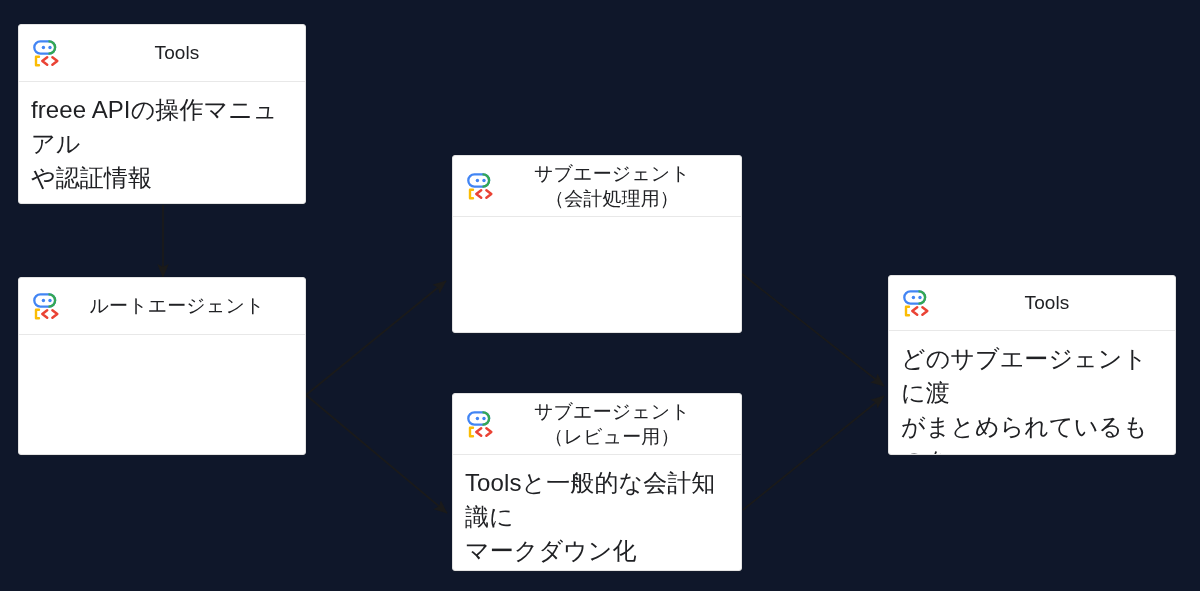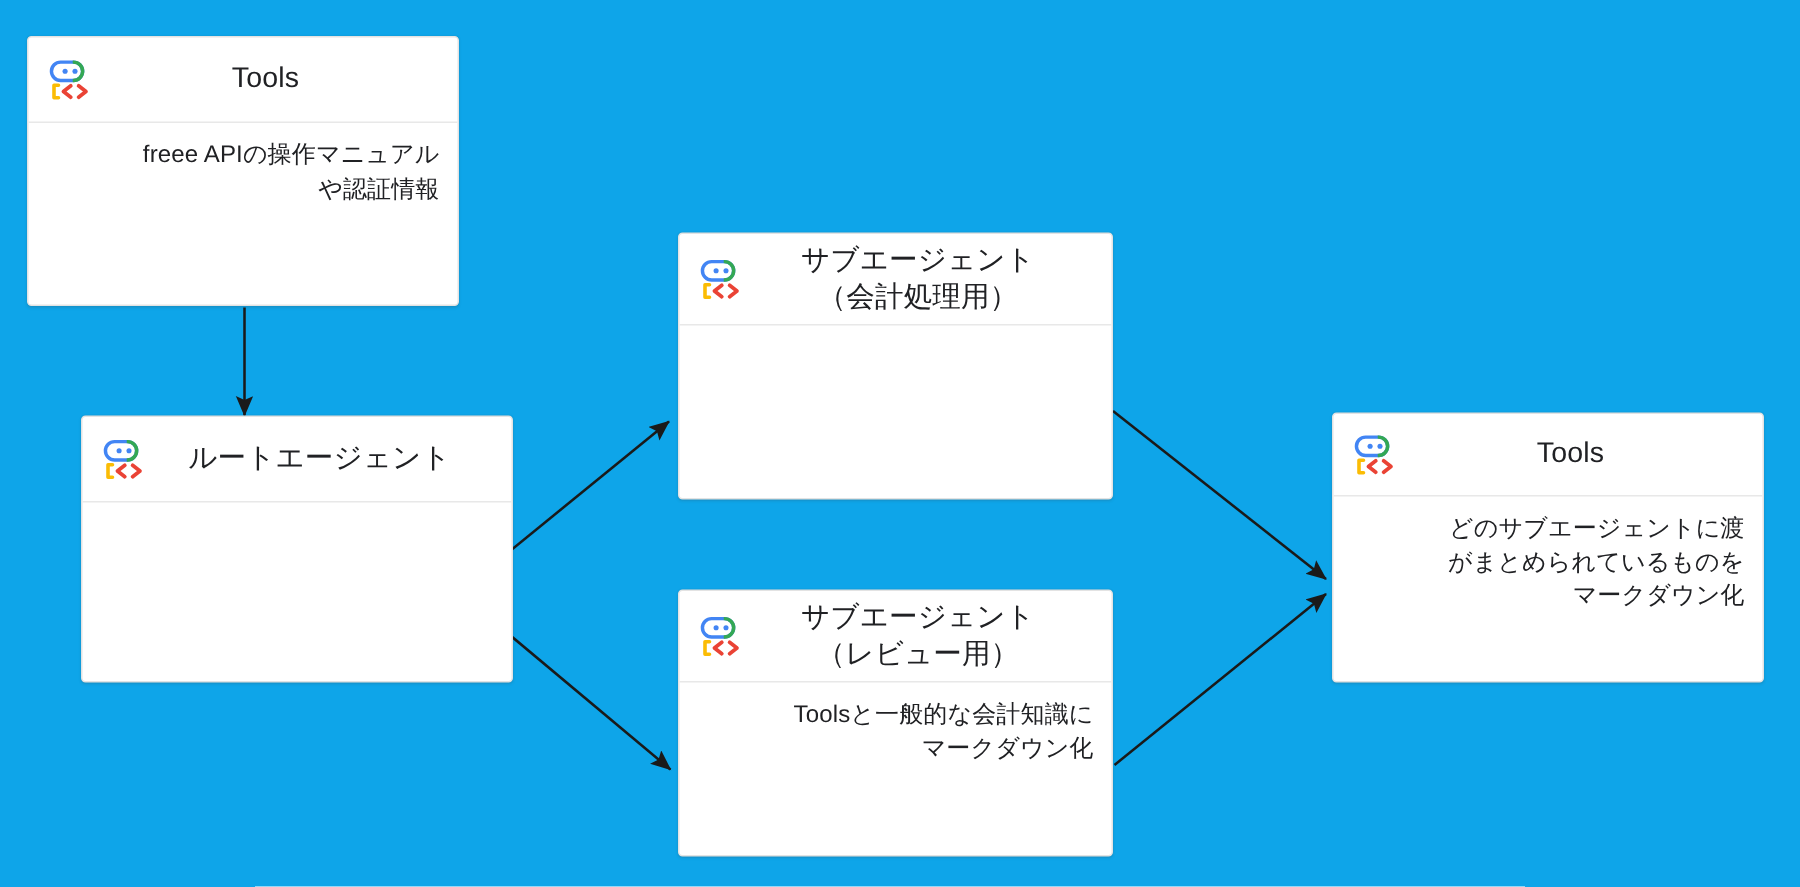--- a/index.html
+++ b/index.html
@@ -8,21 +8,21 @@
     background: #ffffff;
   }
   body {
     font-family: "Liberation Sans", "DejaVu Sans", sans-serif;
     -webkit-font-smoothing: antialiased;
   }
   #canvas {
     position: relative;
     width: 1200px;
     height: 591px;
-    background: #0ea5e9;
+    background: #0f172a;
     overflow: hidden;
     text-decoration: underline;
   }
 
   
   #edges {
     position: absolute;
     left: 0;
     top: 0;
     width: 1200px;
@@ -73,25 +73,24 @@
     line-height: 1.32;
     letter-spacing: 0.1px;
     white-space: pre-line;
   }
 
   .node-body {
     flex: 1 1 auto;
     box-sizing: border-box;
     padding: 11px 12px 8px 12px;
     color: #202124;
-    font-size: 16px;
+    font-size: 24px;
     line-height: 1.42;
     letter-spacing: 0.1px;
     white-space: pre-line;
-    text-align: right;
   }
 </style>
 </head>
 <body>
 
 <div id="canvas">
 
   <svg id="edges" viewBox="0 0 1200 591" width="1200" height="591">
     <defs>
       <marker id="arrowhead" markerWidth="9" markerHeight="9" refX="7.6" refY="3.4" orient="auto" markerUnits="strokeWidth">
@@ -122,21 +121,21 @@
           <path d="M16.2 19.2 L11.3 23.0 L16.2 26.8" fill="none" stroke="#ea4335" stroke-width="2.5" stroke-linecap="round" stroke-linejoin="round"></path>
           <path d="M21.4 19.2 L26.3 23.0 L21.4 26.8" fill="none" stroke="#ea4335" stroke-width="2.5" stroke-linecap="round" stroke-linejoin="round"></path>
         </svg>
       </span>
       <span class="node-title">Tools</span>
     </div>
     <div class="node-body">freee APIの操作マニュアル
 や認証情報</div>
   </div>
 
-  <div class="node" style="left:18px; top:277px; width:288px; height:178px;margin-left:36px;">
+  <div class="node" style="left:18px; top:277px; width:288px; height:178px;">
     <div class="node-header" style="height:57px;">
       <span class="node-icon">
         <svg viewBox="0 0 34 30" width="34" height="30">
           <path d="M9.4 3.4 h8.6 a6.1 6.1 0 0 1 0 12.2 h-8.6 a6.1 6.1 0 0 1 0 -12.2 z" fill="none" stroke="#4285f4" stroke-width="2.3"></path>
           <path d="M17.5 3.4 h0.5 a6.1 6.1 0 0 1 0 12.2 h-0.5" fill="none" stroke="#34a853" stroke-width="2.3"></path>
           <circle cx="12.4" cy="9.5" r="1.7" fill="#4285f4"></circle>
           <circle cx="19.0" cy="9.5" r="1.7" fill="#4285f4"></circle>
           <path d="M8.0 18.8 h-3.0 v8.4 h3.0" fill="none" stroke="#fbbc04" stroke-width="2.4" stroke-linecap="round" stroke-linejoin="round"></path>
           <path d="M16.2 19.2 L11.3 23.0 L16.2 26.8" fill="none" stroke="#ea4335" stroke-width="2.5" stroke-linecap="round" stroke-linejoin="round"></path>
           <path d="M21.4 19.2 L26.3 23.0 L21.4 26.8" fill="none" stroke="#ea4335" stroke-width="2.5" stroke-linecap="round" stroke-linejoin="round"></path>

